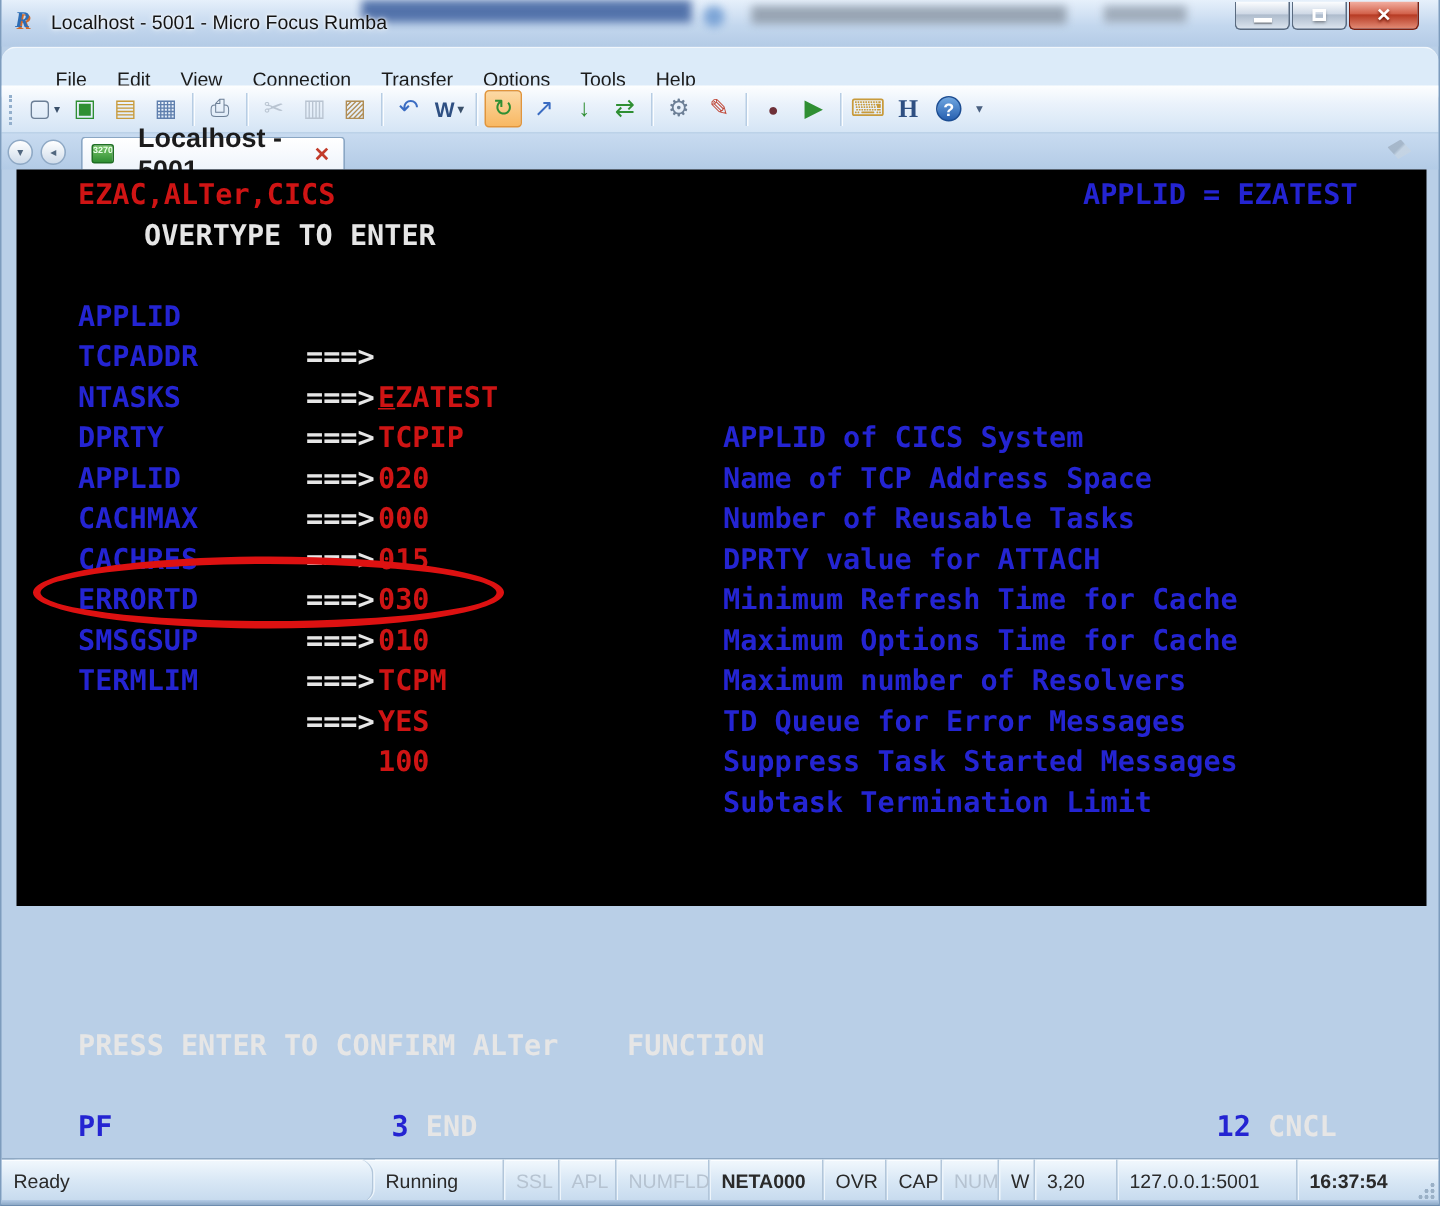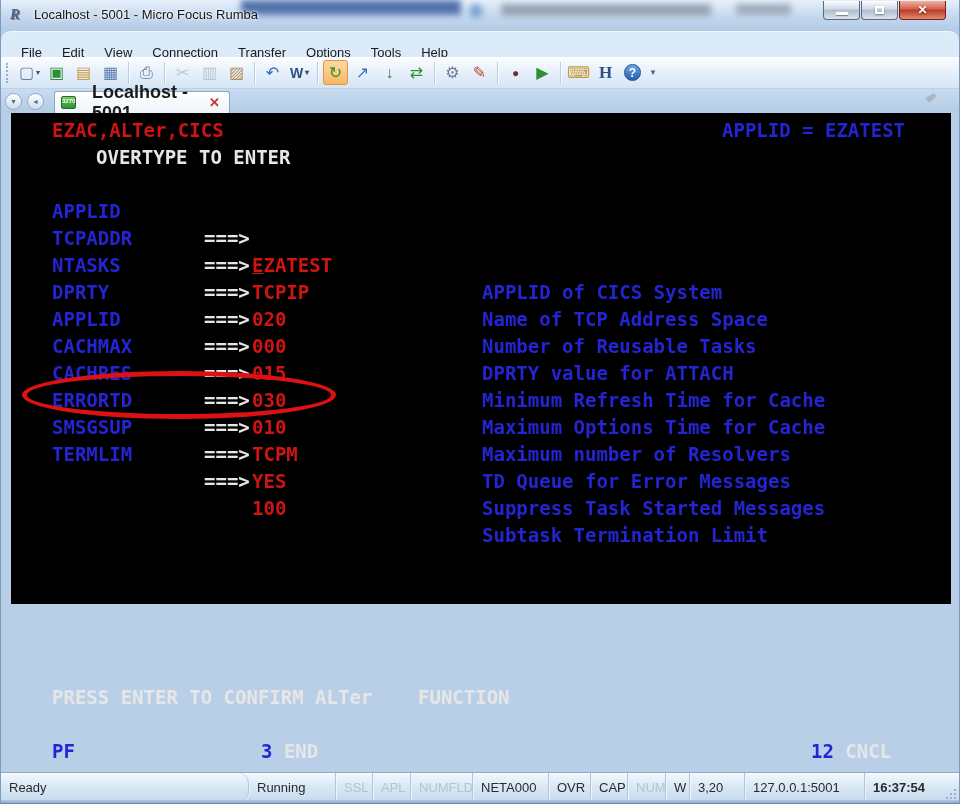--- a/index.html
+++ b/index.html
@@ -41,21 +41,21 @@
   }
   .wbtn-min, .wbtn-restore { width:37px; }
   .wbtn-close { width:47px; background: linear-gradient(#f3b0a2, #d2624c 45%, #b73b24 50%, #e28a74); border-color:#7a2012; font-weight:bold; font-size:12px; text-shadow:0 1px 2px #701505;}
   .minbar { width:12px; height:3px; background:#fff; margin-top:7px; box-shadow:0 1px 1px rgba(0,0,0,.4); }
   .sq { width:9px; height:8px; border:2px solid #fff; box-shadow:0 1px 2px rgba(0,0,0,.4); }
 
   
   .menubar {
     position:absolute; top:31px; left:0; right:0; height:42px;
     background: #dcebf9; border-top:1px solid #f2f7fc; border-bottom:1px solid #cddff0;
-    display:flex; align-items:center; padding-left:10px;border-radius:10px;
+    display:flex; align-items:center; padding-left:26px;border-radius:10px;
   }
   .menu-item { padding:4px 10px; font-size:13px; color:#1a1a1a; cursor:default; }
 
   
   .toolbar {
     position:absolute; top:57px; left:0; right:0; height:32px;
     background: linear-gradient(#fdfeff, #eaf2fb 40%, #d5e5f5);
     border-bottom:1px solid #bcd2e8;
     display:flex; align-items:center; padding-left:3px;
   }
@@ -154,21 +154,21 @@
   .statusbar {
     position:absolute; top:772px; left:0; right:0; height:30px;
     background: linear-gradient(#f2f8fd, #d8e7f5 50%, #c5d9ed);
     border-top:1px solid #8fa9c4; box-shadow: inset 0 1px 0 #fbfdff;
     display:flex; align-items:stretch; font-size:13px; color:#2a2a2a;
   }
   .sitem { display:flex; align-items:center; padding-left:8px; border-right:1px solid #b2c6da; box-shadow:1px 0 0 #eef5fb; }
   .sitem.grow { flex:1;border-radius:10px; }
   .sitem.dim { color:#b6c3d1; }
   .s-running{ width:87px; } .s-ssl{ width:37px; } .s-apl{ width:38px; } .s-numfld{ width:62px; }
-  .s-neta{ width:76px; } .s-ovr{ width:42px; } .s-cap{ width:37px; } .s-num{ width:38px; }
+  .s-neta{ width:76px;font-weight:bold; } .s-ovr{ width:42px; } .s-cap{ width:37px; } .s-num{ width:38px; }
   .s-w{ width:24px; } .s-pos{ width:55px; } .s-addr{ width:120px; } .s-time{ width:94px; border-right:none;font-weight:bold; }
   .resize-grip { position:absolute; right:2px; bottom:2px; width:12px; height:12px;
     background:
       radial-gradient(circle at 2px 10px, #9ab0c6 1.2px, transparent 1.5px),
       radial-gradient(circle at 6px 10px, #9ab0c6 1.2px, transparent 1.5px),
       radial-gradient(circle at 10px 10px, #9ab0c6 1.2px, transparent 1.5px),
       radial-gradient(circle at 6px 6px, #9ab0c6 1.2px, transparent 1.5px),
       radial-gradient(circle at 10px 6px, #9ab0c6 1.2px, transparent 1.5px),
       radial-gradient(circle at 10px 2px, #9ab0c6 1.2px, transparent 1.5px);
   }

